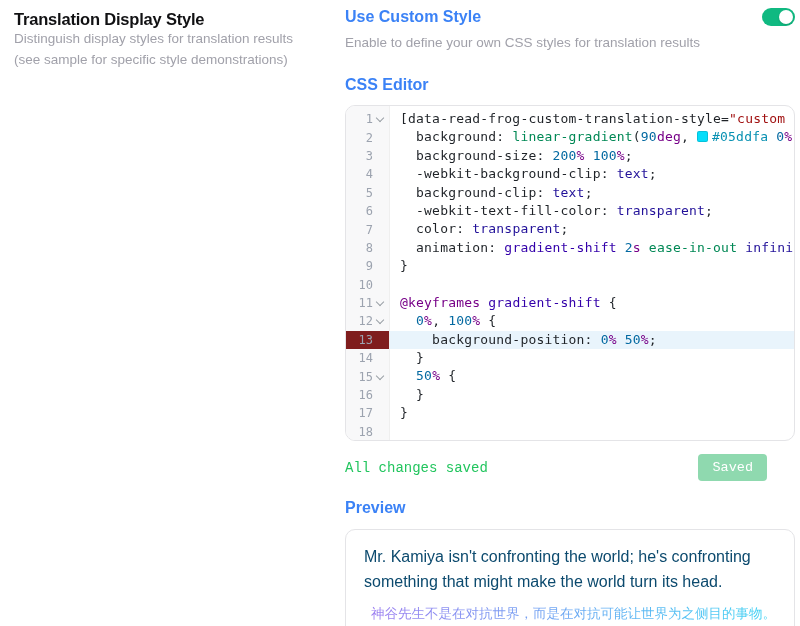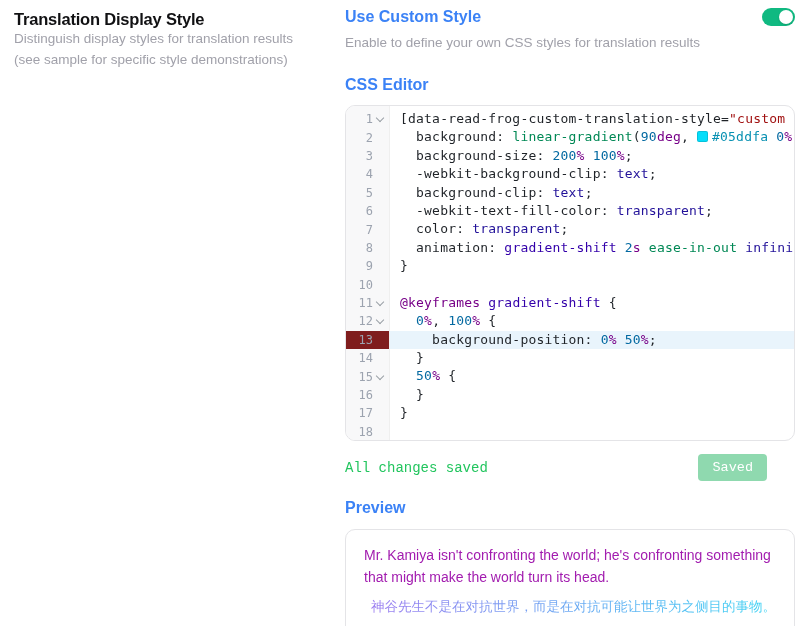--- a/index.html
+++ b/index.html
@@ -63,21 +63,21 @@
               margin-top: 13px; padding-right: 28px; font-family: Liberation Mono, monospace; }
   .save-status { font-size: 14px; color: var(--status_green, #22c55e); }
   .saved-btn { border: none; background: var(--saved_button_bg, #8fd9af); color: #ffffff;
                font-family: inherit; font-size: 13.5px; font-weight: 500;
                padding: 6px 14px; border-radius: 4px; cursor: default; }
 
   
   .preview-label { margin-top: 18px; }
   .preview-box { margin-top: 12px; width: 450px; border: 1px solid #e4e4e7; border-radius: 10px;
                  padding: 15px 18px 17px 18px; background: #fff; }
-  .preview-source { font-size: 14px; line-height: 1.55; color: #a21caf; }
+  .preview-source { font-size: 16px; line-height: 1.55; color: #0c4a6e; }
   .preview-translation { margin-top: 9px; font-size: 13.5px; line-height: 1.5;
         background-image: linear-gradient(90deg, var(--grad_start, #9d7bf0), var(--grad_mid, #64acf3) 55%, var(--grad_end, #3fd4f3));
         -webkit-background-clip: text; background-clip: text;
         -webkit-text-fill-color: transparent; color: transparent; text-align: right; }
 </style>
 </head>
 <body>
 
 <div class="page">
 

